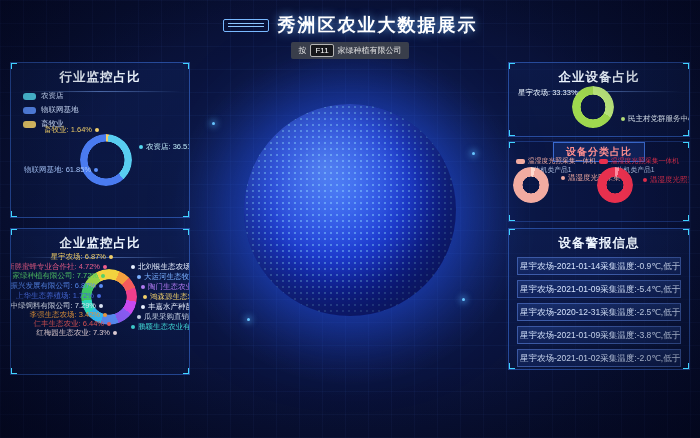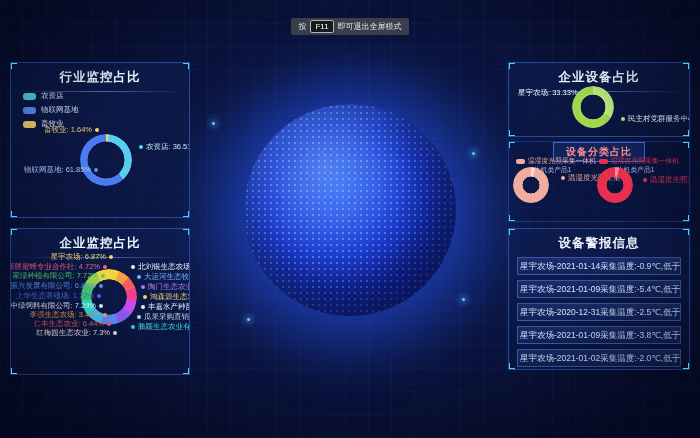--- a/index.html
+++ b/index.html
@@ -69,24 +69,31 @@
 <div class="stage">
 
   <div class="glow"></div>
   <div class="globe"></div>
   <span class="pt" style="left:212px;top:122px"></span>
   <span class="pt" style="left:472px;top:152px"></span>
   <span class="pt" style="left:247px;top:318px"></span>
   <span class="pt" style="left:462px;top:298px"></span>
 
   <div class="header">
+    <div class="titlerow">
+      <span class="logo">
+          <i></i>
+          <i></i>
+        </span>
+      <span class="title">秀洲区农业大数据展示</span>
+    </div>
     <div class="hintbar">
       <span>按</span>
       <span class="keycap">F11</span>
-      <span>即可退出全屏模式</span>
+      <span>家绿种植有限公司</span>
     </div>
   </div>
 
   <div class="panel" style="left:10px;top:62px;width:180px;height:156px">
     <span class="cr tl"></span>
       <span class="cr tr"></span>
       <span class="cr bl"></span>
       <span class="cr br"></span>
     <div class="ptitle">行业监控占比</div>
     <div class="pdiv"></div>

